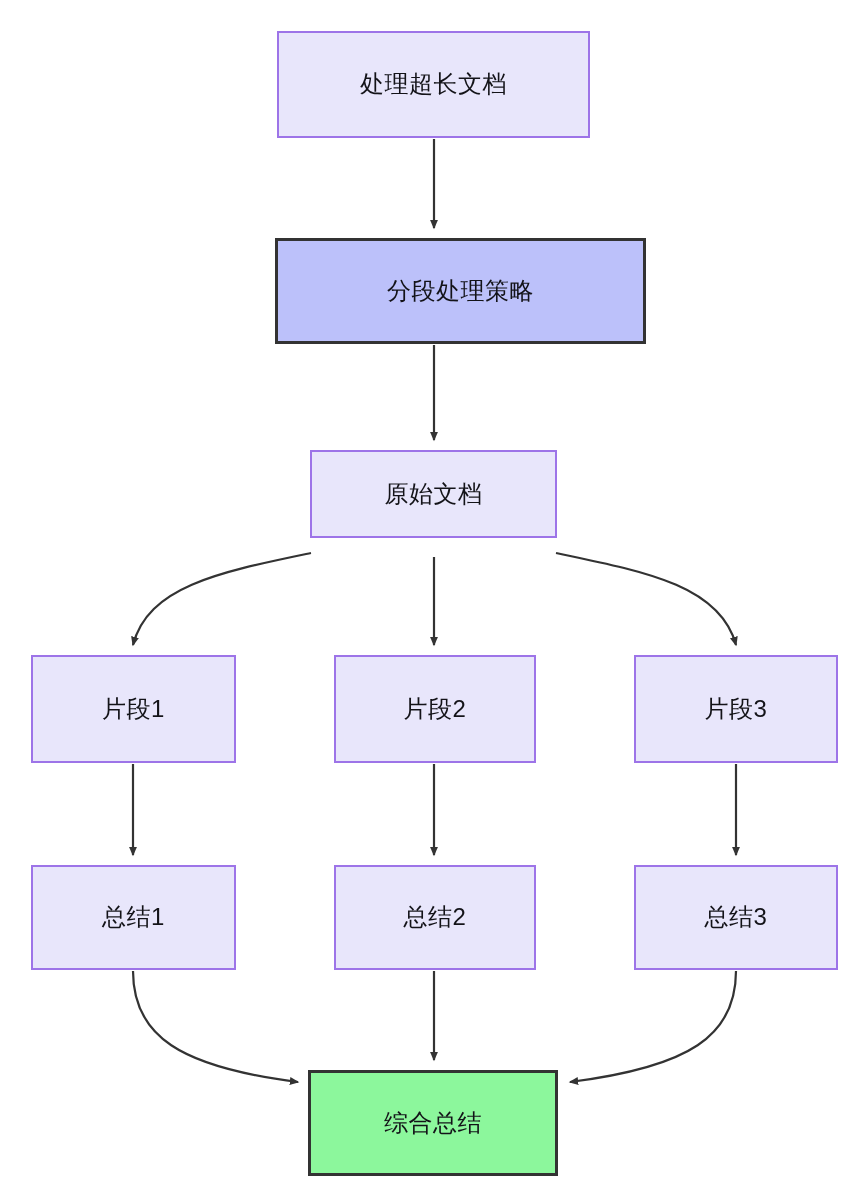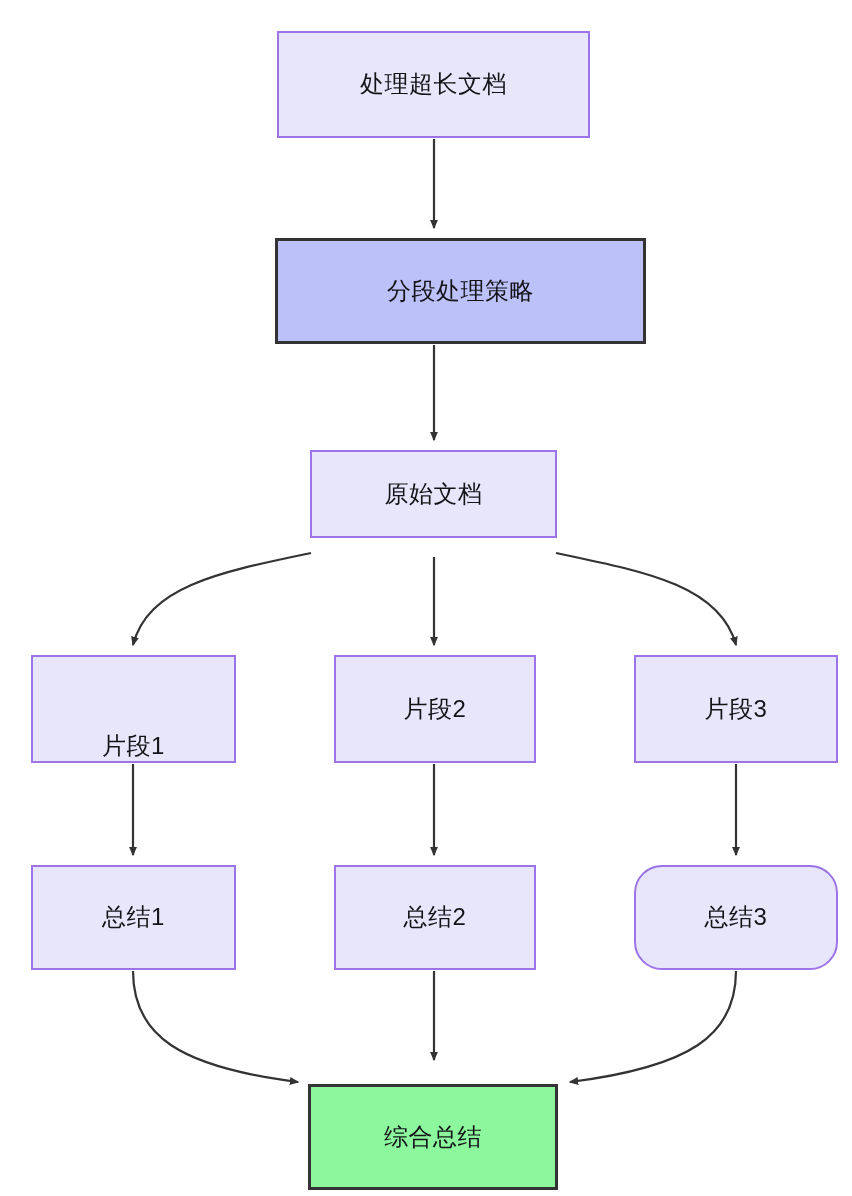--- a/index.html
+++ b/index.html
@@ -42,21 +42,20 @@
     background: #e8e6fb;
     border: 2px solid #9d74e8;
   }
   .node.emphasis {
     background: #bcc1fa;
     border: 3px solid #333333;
   }
   .node.success {
     background: #8cf79c;
     border: 3px solid #333333;
-    margin-top: 14px;
   }
   .node-label {
     display: block;
     pointer-events: none;
   }
 </style>
 </head>
 <body>
 
 <div id="diagram">
@@ -96,41 +95,41 @@
   </div>
 
   <div class="node emphasis" style="left:275px; top:238px; width:371px; height:106px;">
     <span class="node-label">分段处理策略</span>
   </div>
 
   <div class="node normal" style="left:310px; top:450px; width:247px; height:88px;">
     <span class="node-label">原始文档</span>
   </div>
 
-  <div class="node normal" style="left:31px; top:655px; width:205px; height:108px;align-items:flex-end;">
+  <div class="node normal" style="left:31px; top:655px; width:205px; height:108px;">
     <span class="node-label">片段1</span>
   </div>
 
   <div class="node normal" style="left:334px; top:655px; width:202px; height:108px;">
     <span class="node-label">片段2</span>
   </div>
 
   <div class="node normal" style="left:634px; top:655px; width:204px; height:108px;">
     <span class="node-label">片段3</span>
   </div>
 
   <div class="node normal" style="left:31px; top:865px; width:205px; height:105px;text-align:right;">
     <span class="node-label">总结1</span>
   </div>
 
   <div class="node normal" style="left:334px; top:865px; width:202px; height:105px;">
     <span class="node-label">总结2</span>
   </div>
 
-  <div class="node normal" style="left:634px; top:865px; width:204px; height:105px;border-radius:28px;">
+  <div class="node normal" style="left:634px; top:865px; width:204px; height:105px;">
     <span class="node-label">总结3</span>
   </div>
 
   <div class="node success" style="left:308px; top:1070px; width:250px; height:106px;">
     <span class="node-label">综合总结</span>
   </div>
 
 </div>
 
 </body></html>

